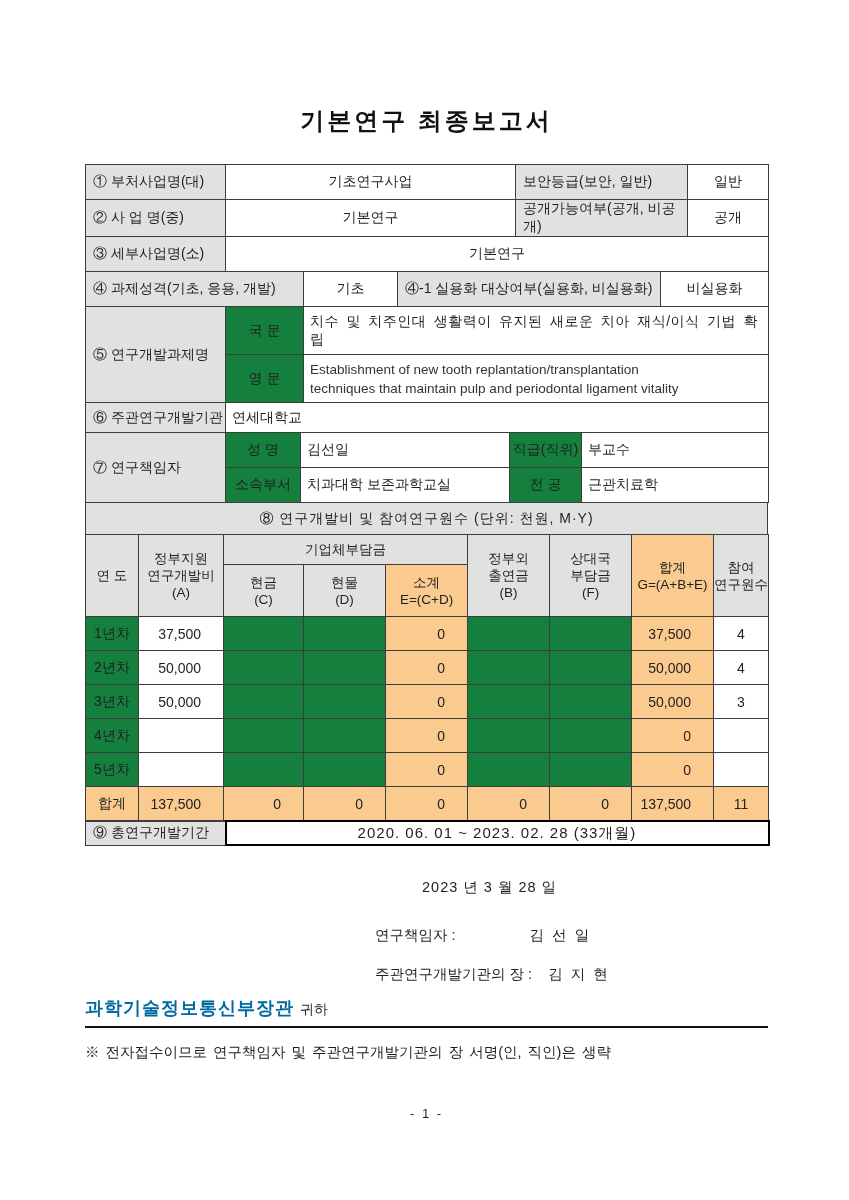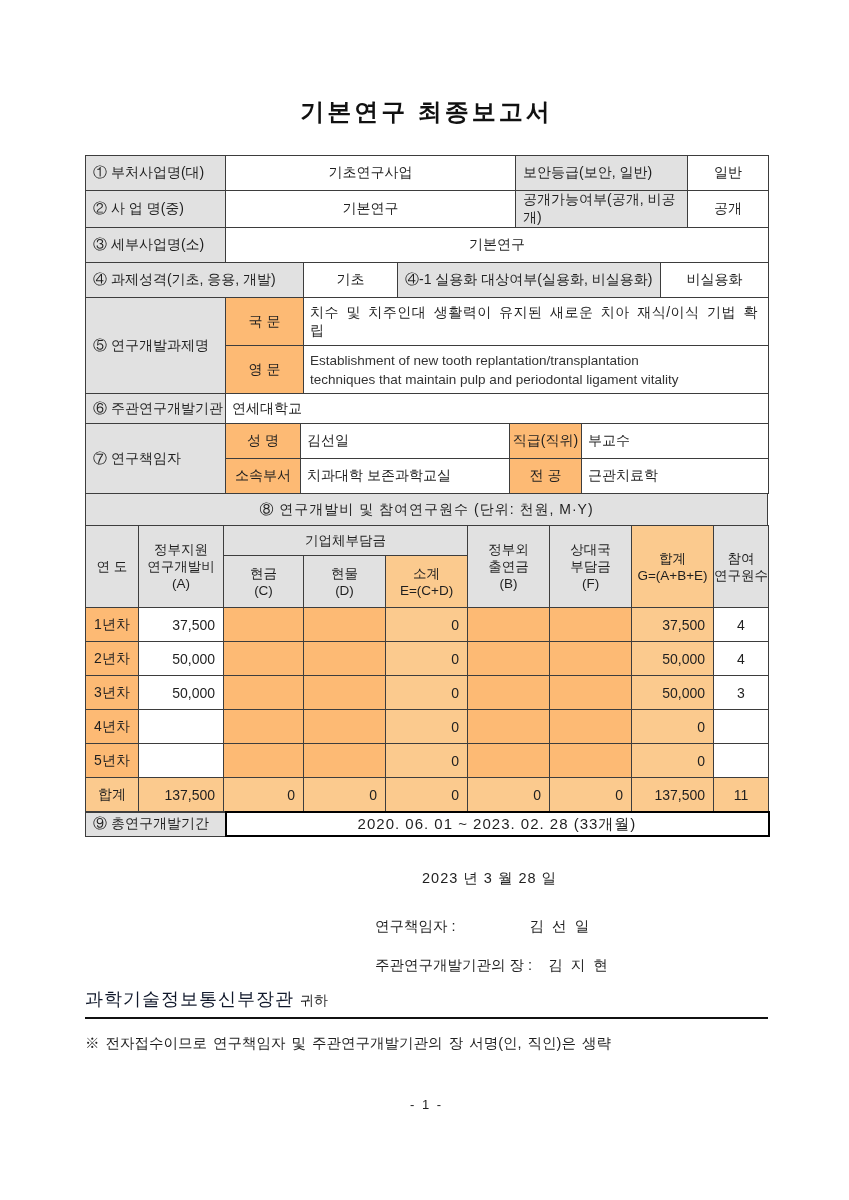--- a/index.html
+++ b/index.html
@@ -4,21 +4,21 @@
 <style>
   * { box-sizing: border-box; margin: 0; padding: 0; }
   html,body { background:#ffffff; }
   body {
     width: 849px; height: 1200px;
     font-family: "Liberation Sans", sans-serif;
     color: #1f1f1f;
     position: relative;
     overflow: hidden;
   }
-  .content { position: absolute; left: 85px; top: 0; width: 683px; }
+  .content { position: absolute; left: 85px; top: 9px; width: 683px; }
 
   .doc-title {
     margin-top: 96px;
     text-align: center;
     font-size: 24px;
     font-weight: bold;
     letter-spacing: 3px;
     color: #111;
   }
 
@@ -34,25 +34,25 @@
     font-size: 14px;
     font-weight: normal;
     vertical-align: middle;
     overflow: hidden;
     text-align: center;
   }
   .h35 { height: 35px; } .h48 { height: 48px; } .h30 { height: 30px; }
   .h32 { height: 32px; } .h52 { height: 52px; } .h34 { height: 34px; }
   .h40 { height: 24px; }
 
-  .gray   { background: #fdba74; }
+  .gray   { background: #15803d; }
   .orange { background: #fbca8e; }
   .lab    { background: #e1e1e1; text-align: left; padding-left: 7px; }
   .val-l  { text-align: left; padding-left: 6px; }
-  .num    { text-align: right; padding-right: 8px; }
+  .num    { text-align: right; padding-right: 22px; }
   .eng    { font-size: 13.5px; line-height: 19px; white-space: pre-line; color:#333; }
   .kor-title { letter-spacing: 0.5px; word-spacing: 3px; }
   th.bh { background:#e1e1e1; font-size: 13.5px; line-height: 17px; white-space: pre-line; }
   th.bh-orange { background:#fbca8e; font-size: 13.5px; line-height: 17px; white-space: pre-line; }
   .period-val { border: 2px solid #000; font-size: 15px; letter-spacing: 1px; }
   .sec-head { background:#e1e1e1; letter-spacing: 1px; }
 
   .statement {
     margin-top: 12px;
     font-size: 14.5px;
@@ -63,21 +63,21 @@
   }
   .date-line { margin-top: 32px; margin-left: 337px; font-size: 14.5px; letter-spacing: 1px; }
   .sig-line  { margin-top: 20px; margin-left: 290px; font-size: 14.5px; }
   .sig-name-pi   { display: inline-block; margin-left: 70px; letter-spacing: 2px; margin-top: 9px; }
   .sig-name-head { display: inline-block; margin-left: 12px; letter-spacing: 2px; }
   .recipient-row {
     margin-top: 12px;
     border-bottom: 2px solid #111;
     padding-bottom: 6px;
   }
-  .recipient { font-size: 18px; font-weight: normal; letter-spacing: 1px; color:#0f172a; }
+  .recipient { font-size: 18px; font-weight: bold; letter-spacing: 1px; color:#0369a1; }
   .recipient-suffix { font-size: 14px; margin-left: 6px; }
   .note { margin-top: 15px; font-size: 14.5px; word-spacing: 2px; }
   .page-num { margin-top: 44px; text-align: center; font-size: 13px; letter-spacing: 2px; }
 </style>
 </head>
 <body>
 
 <div class="content">
 
   <div class="doc-title">기본연구 최종보고서</div>

